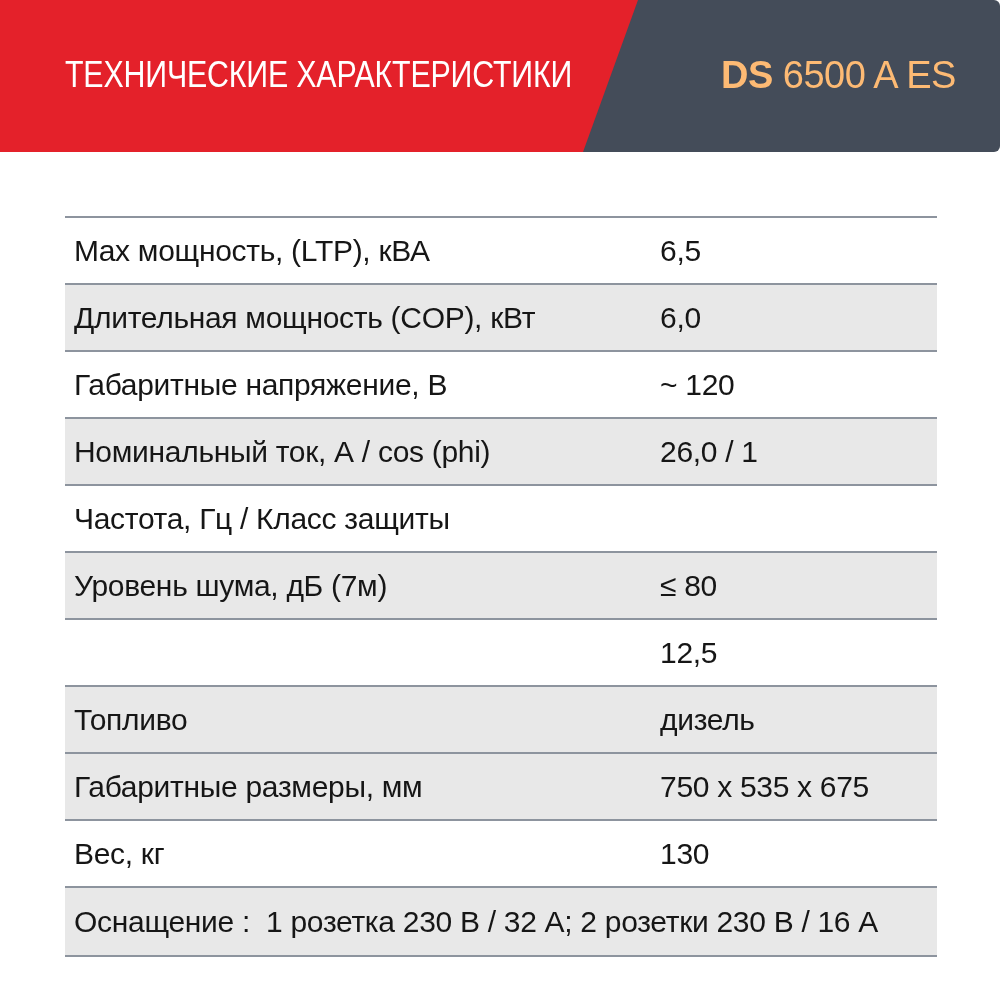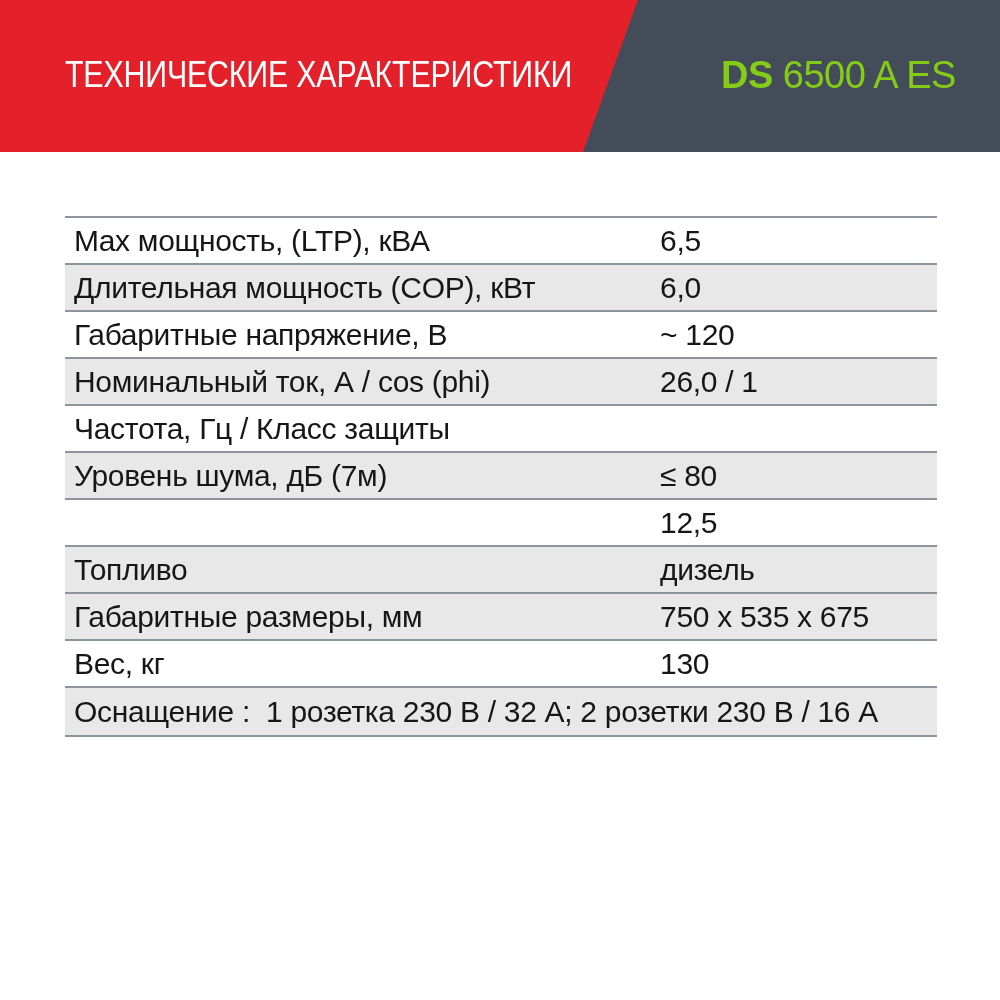--- a/index.html
+++ b/index.html
@@ -8,34 +8,34 @@
     --row-alt:#e8e8e8;
     --border:#8d949e;
     --text:#161616;
   }
   *{ margin:0; padding:0; box-sizing:border-box; }
   html,body{ width:1000px; height:1000px; background:#ffffff;
     font-family:"Liberation Sans", sans-serif; color:var(--text); }
   .page{ position:relative; width:1000px; height:1000px; overflow:hidden; background:#fff; }
 
   
-  .banner{ position:relative; width:1000px; height:152px; background:var(--slate); }
+  .banner{ position:relative; width:1000px; height:152px; background:var(--slate);border-radius:6px; }
   .banner-red{ position:absolute; inset:0; background:var(--red);
     clip-path:polygon(0 0, 638px 0, 583px 100%, 0 100%); }
   .banner-title{ position:absolute; left:65px; top:50%;
     transform:translateY(-52%) scaleX(0.82); transform-origin:0 50%;
     font-size:37px; letter-spacing:-0.2px; color:#ffffff; white-space:pre; z-index:2; }
   .banner-model{ position:absolute; left:721px; top:50%; transform:translateY(-52%);
-    font-size:38px; color:#84cc16; white-space:pre; z-index:2; letter-spacing:-0.5px; }
+    font-size:38px; color:#fdba74; white-space:pre; z-index:2; letter-spacing:-0.5px; }
   .banner-model .b{ font-weight:bold; }
 
   
   .spec-table{ position:absolute; left:65px; top:216px; width:872px;
     border-top:2px solid var(--border); border-bottom:2px solid var(--border); }
-  .spec-row{ position:relative; height:47px; border-bottom:2px solid var(--border);
+  .spec-row{ position:relative; height:67px; border-bottom:2px solid var(--border);
     background:#ffffff; }
   .spec-row:last-child{ border-bottom:none;text-align:right; }
   .spec-row.alt{ background:var(--row-alt);text-decoration:underline; }
   .spec-label{ position:absolute; left:9px; top:50%; transform:translateY(-50%);
     font-size:30px; letter-spacing:-0.3px; white-space:pre; }
   .spec-value{ position:absolute; left:595px; top:50%; transform:translateY(-50%);
     font-size:30px; letter-spacing:-0.3px; white-space:pre; }
 </style>
 </head>
 <body>

